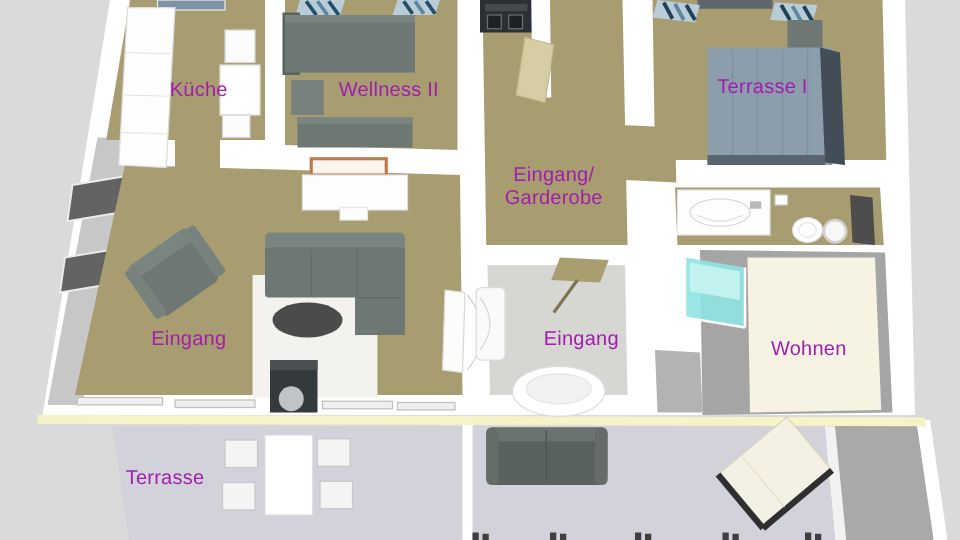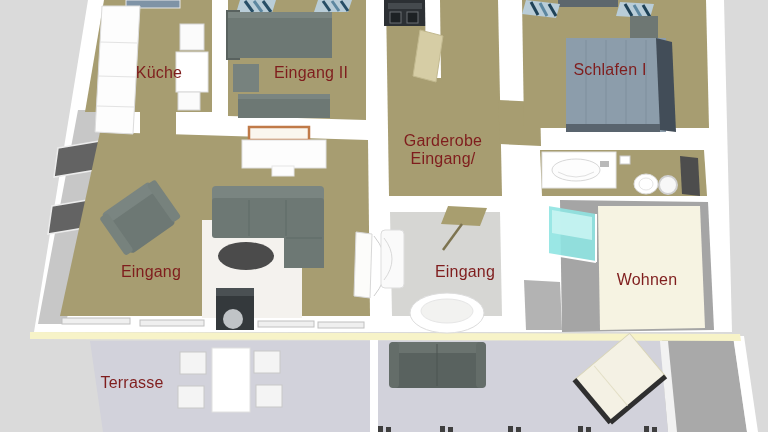--- a/index.html
+++ b/index.html
@@ -1,20 +1,20 @@
 <!DOCTYPE html>
 <html><head>
 <meta charset="utf-8">
 <style>
   html,body{margin:0;padding:0;background:#dadada;}
   .stage{position:relative;width:768px;height:432px;overflow:hidden;
          font-family:"Liberation Sans",sans-serif;background:#dadada;}
   .stage svg{position:absolute;left:0;top:0;}
   .room-label{position:absolute;transform:translate(-50%,-50%);
-              font-size:16px;color:#7f1d1d;white-space:nowrap;
+              font-size:16px;color:#a21caf;white-space:nowrap;
               letter-spacing:.2px;line-height:18px;text-align:center;}
 </style>
 </head>
 <body>
 
 <div class="stage">
 <svg width="768" height="432" viewBox="0 0 768 432">
 
   <rect x="0" y="0" width="768" height="432" fill="#dadada"></rect>
   <polygon points="662,336 733,336 747,432 666,432" fill="#a9a9a9"></polygon>
@@ -204,23 +204,23 @@
           <rect x="516" y="427" width="5" height="5"></rect>
       <rect x="578" y="426" width="5" height="6"></rect>
           <rect x="586" y="427" width="5" height="5"></rect>
       <rect x="644" y="426" width="5" height="6"></rect>
           <rect x="652" y="427" width="5" height="5"></rect>
     </g>
   </g>
 </svg>
 
 <div class="room-label" style="left:159px;top:73px">Küche</div>
-<div class="room-label" style="left:311px;top:73px">Eingang II</div>
-<div class="room-label" style="left:610px;top:70px">Schlafen I</div>
+<div class="room-label" style="left:311px;top:73px">Wellness II</div>
+<div class="room-label" style="left:610px;top:70px">Terrasse I</div>
 <div class="room-label" style="left:443px;top:150px">
+  <div>Eingang/</div>
   <div>Garderobe</div>
-  <div>Eingang/</div>
 </div>
 <div class="room-label" style="left:151px;top:272px">Eingang</div>
 <div class="room-label" style="left:465px;top:272px">Eingang</div>
 <div class="room-label" style="left:647px;top:280px">Wohnen</div>
 <div class="room-label" style="left:132px;top:383px">Terrasse</div>
 </div>
 
 </body></html>

